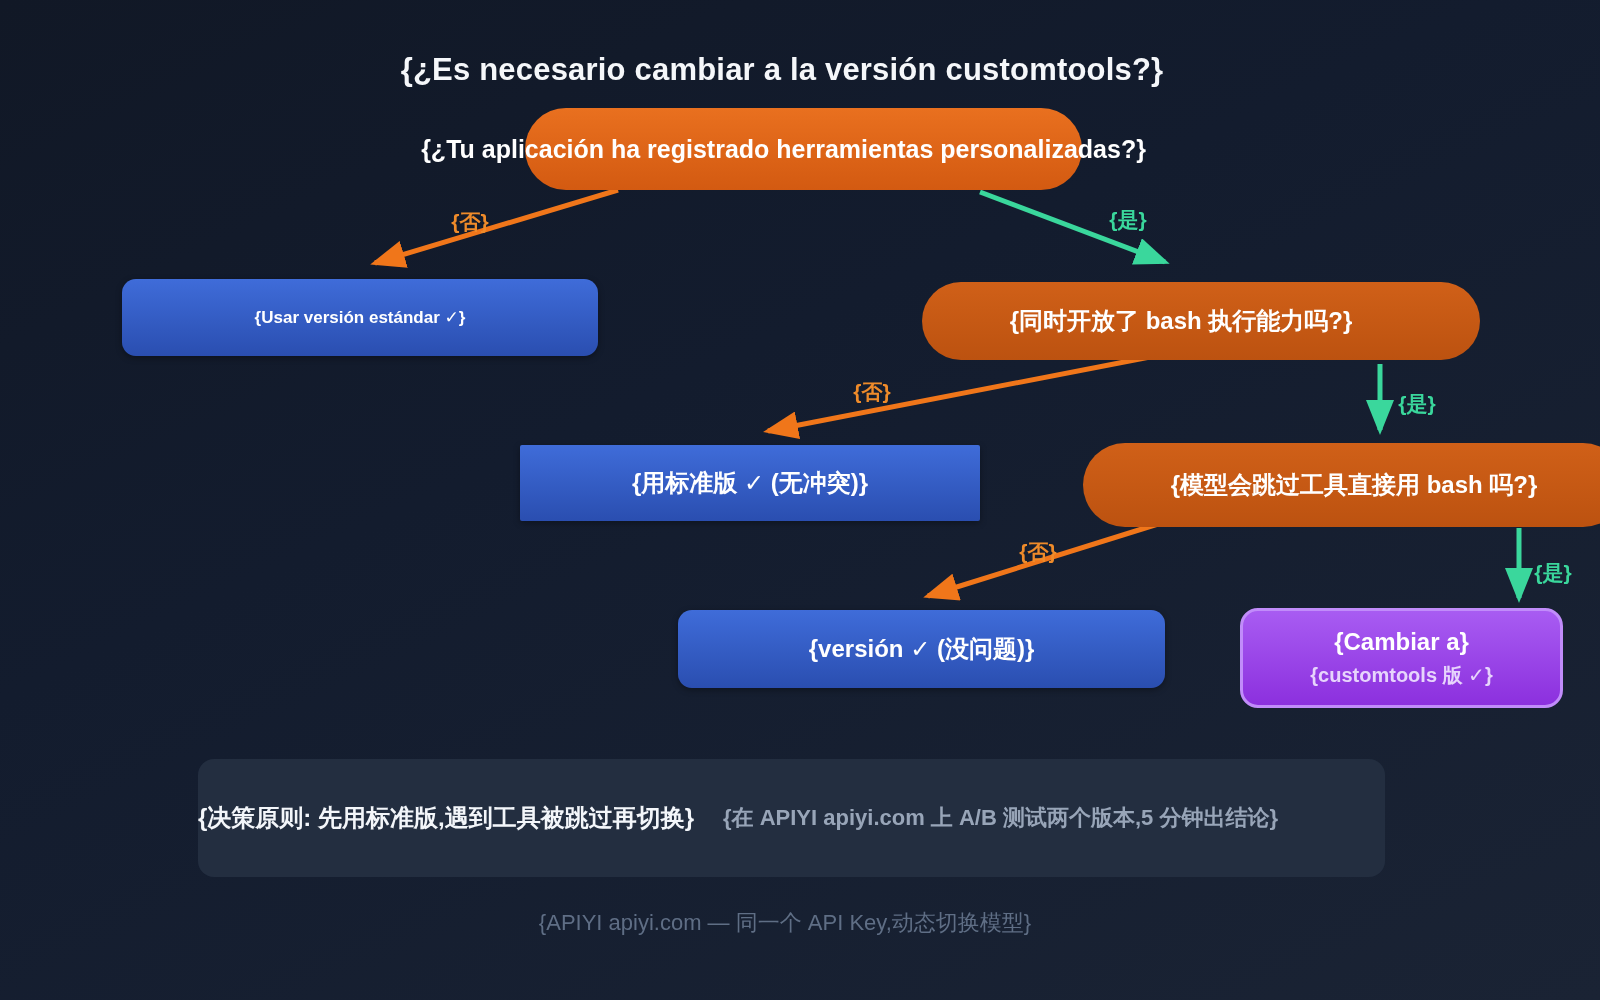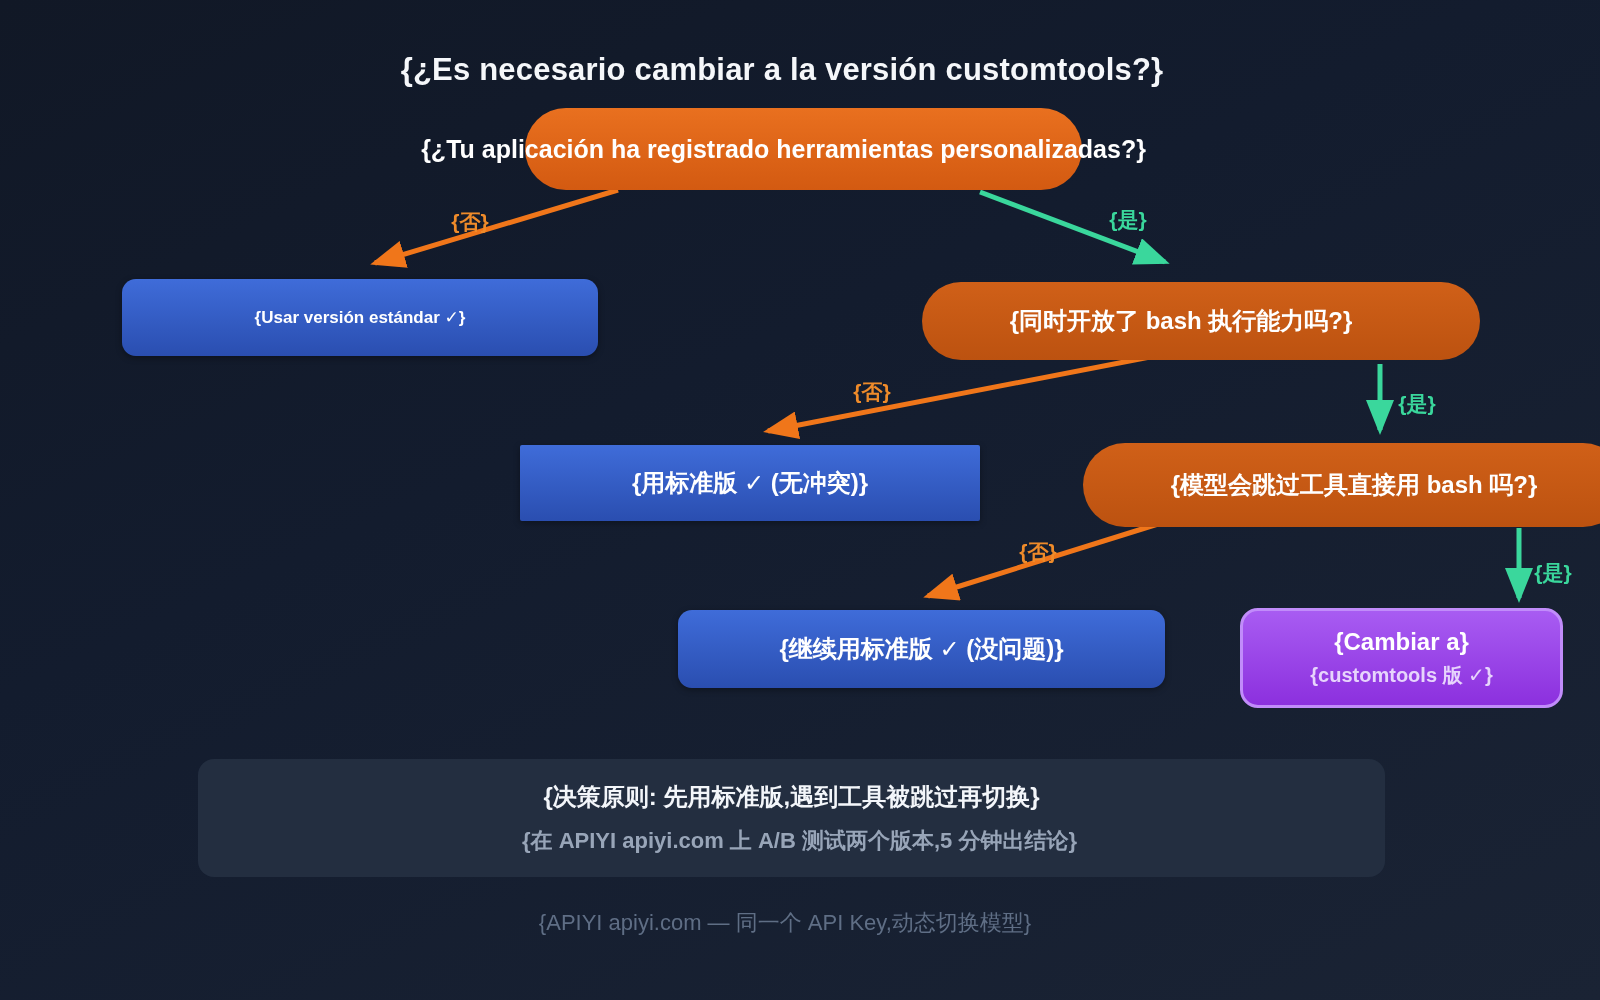--- a/index.html
+++ b/index.html
@@ -32,21 +32,21 @@
   .purple .g2{color:#e7d4fc;font-size:20px;}
   .elabel{
     position:absolute;transform:translate(-50%,-50%);
     font-weight:700;font-size:21px;white-space:nowrap;
   }
   .elabel.no{color:#ef8b2a;}
   .elabel.yes{color:#3ad79c;}
   .panel{
     position:absolute;left:198px;top:759px;width:1187px;height:118px;
     background:#232e40;border-radius:16px;
-    display:flex;flex-direction:column;align-items:center;justify-content:center;gap:13px;
+    display:flex;align-items:center;justify-content:flex-start;gap:13px;
   }
   .panel-line1{color:#f3f6fa;font-size:24px;font-weight:700;}
   .panel-line2{color:#98a5b8;font-size:22px;font-weight:700;margin-left:16px;}
   .footer{
     position:absolute;left:0;top:908px;width:1570px;text-align:center;
     color:#5f6e85;font-size:22px;font-weight:400;
   }
 </style>
 </head>
 <body>
@@ -86,21 +86,21 @@
 
   <div class="node result-blue" style="left:520px;top:445px;width:460px;height:76px;border-radius:2px;">
     <span class="node-label">{用标准版 ✓ (无冲突)}</span>
   </div>
 
   <div class="node q-orange" style="left:1083px;top:443px;width:542px;height:84px;border-radius:42px;">
     <span class="node-label">{模型会跳过工具直接用 bash 吗?}</span>
   </div>
 
   <div class="node result-blue" style="left:678px;top:610px;width:487px;height:78px;border-radius:14px;">
-    <span class="node-label">{继续用标准版 ✓ (没问题)}</span>
+    <span class="node-label">{versión ✓ (没问题)}</span>
   </div>
 
   <div class="node purple" style="left:1240px;top:608px;width:323px;height:100px;border-radius:18px;">
     <span class="g1">{Cambiar a}</span>
     <span class="g2">{customtools 版 ✓}</span>
   </div>
 
   <div class="elabel no" style="left:470px;top:222px;">{否}</div>
   <div class="elabel yes" style="left:1128px;top:220px;">{是}</div>
   <div class="elabel no" style="left:872px;top:392px;">{否}</div>

